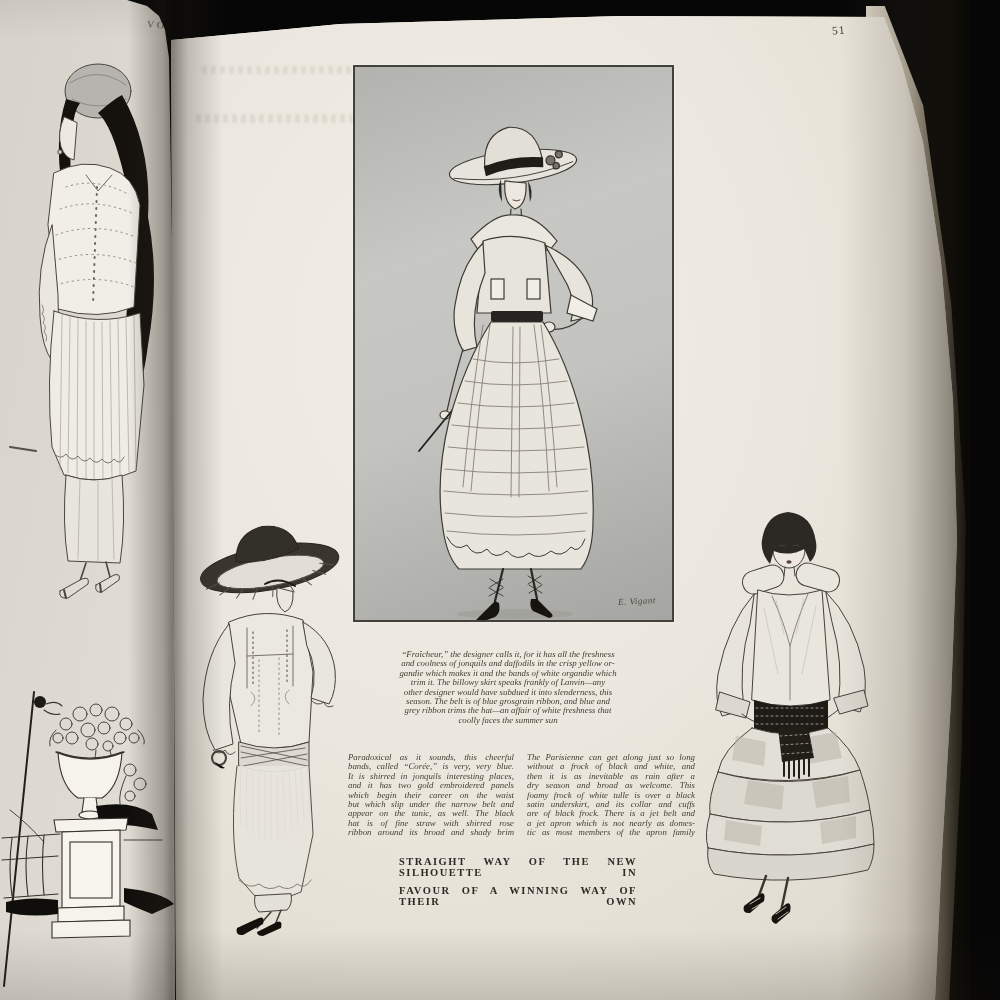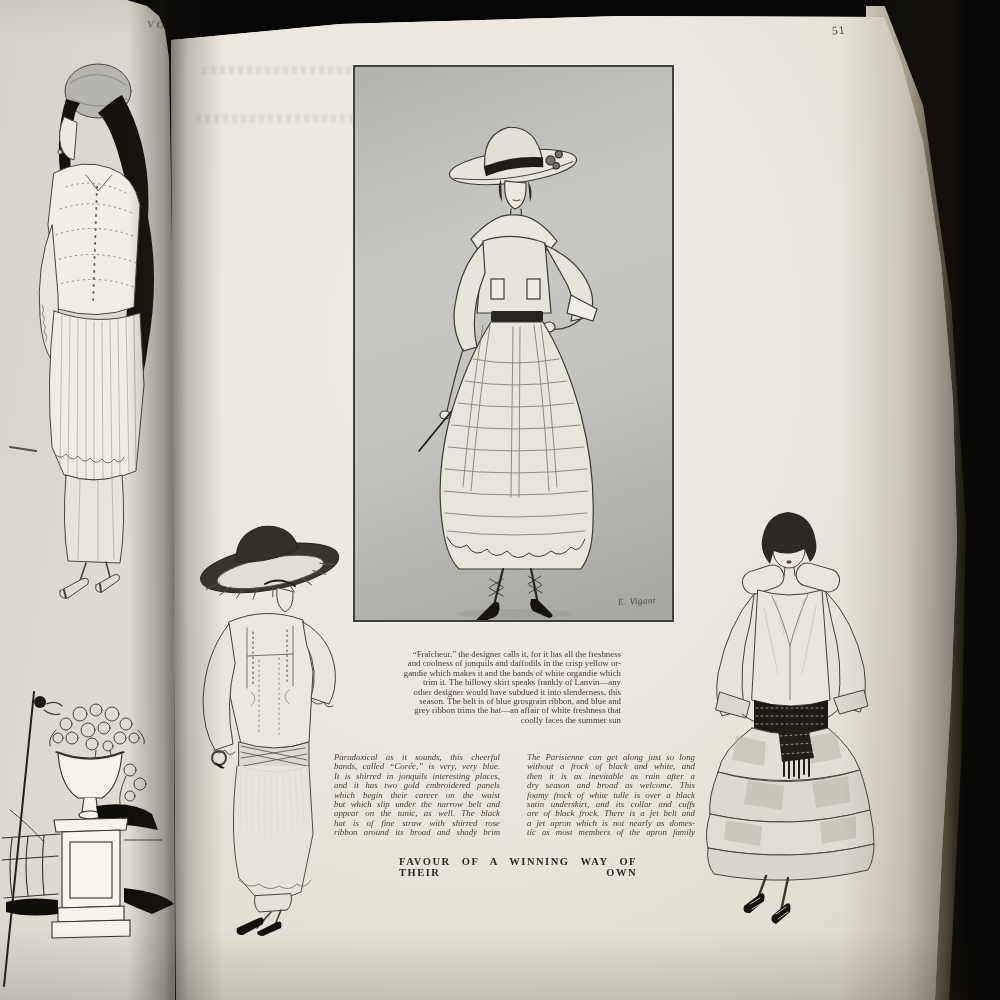--- a/index.html
+++ b/index.html
@@ -61,24 +61,24 @@
     background:linear-gradient(160deg,#b2b3af 0%,#c7c8c4 32%,#c3c4c0 58%,#adaeaa 88%,#a5a6a2 100%);
     box-shadow:0 0 0 1px rgba(255,255,255,.25);
   }
   .plate svg{ position:absolute; inset:0; width:100%; height:100%; }
   .signature{
     position:absolute; right:16px; bottom:14px; font-style:italic; font-size:9px;
     color:#4e4a42; transform:rotate(-3deg); letter-spacing:.5px;
   }
 
   .caption{ position:absolute; left:395px; top:650px; width:226px; }
-  .cap-line{ font-size:8.8px; line-height:9.4px; color:#453c31; text-align:right; white-space:nowrap; }
+  .cap-line{ font-style:italic; font-size:8.8px; line-height:9.4px; color:#453c31; text-align:center; white-space:nowrap; }
 
   .col{ position:absolute; top:753px; }
-  .col.left{ left:334px; width:166px; }
+  .col.left{ left:348px; width:166px; }
   .col.right{ left:527px; width:168px; }
   .col-line{ font-style:italic; font-size:8.8px; line-height:9.4px; color:#453c31;
     text-align:justify; text-align-last:justify; }
 
   .heading{ position:absolute; left:399px; top:856px; width:238px; }
   .head-line{ font-weight:bold; font-size:10.5px; letter-spacing:1.5px; word-spacing:4px;
     color:#2e2a25; text-align:justify; text-align-last:justify; height:28.5px; }
 
   
   .illus{ position:absolute; }
@@ -292,20 +292,21 @@
       <div class="col-line">then it is as inevitable as rain after a</div>
       <div class="col-line">dry season and broad as welcome.  This</div>
       <div class="col-line">foamy frock of white tulle is over a black</div>
       <div class="col-line">satin underskirt, and its collar and cuffs</div>
       <div class="col-line">are of black frock.  There is a jet belt and</div>
       <div class="col-line">a jet apron which is not nearly as domes-</div>
       <div class="col-line">tic as most members of the apron family</div>
     </div>
 
     <div class="heading">
+      <div class="head-line">STRAIGHT WAY OF THE NEW SILHOUETTE IN</div>
       <div class="head-line">FAVOUR OF A WINNING WAY OF THEIR OWN</div>
     </div>
 
     <div class="illus illus-coree">
       <svg viewBox="0 0 172 432">
         <g stroke="#46413a" stroke-width="1" fill="none" stroke-linecap="round">
           <g transform="rotate(-10 88 60)">
             <ellipse cx="88" cy="64" rx="70" ry="22" fill="#3a362f" stroke="#26231e"></ellipse>
             <ellipse cx="88" cy="68" rx="54" ry="14" fill="#e2ded5" stroke="#57524a"></ellipse>
             <g stroke="#57524a" stroke-width="1">

